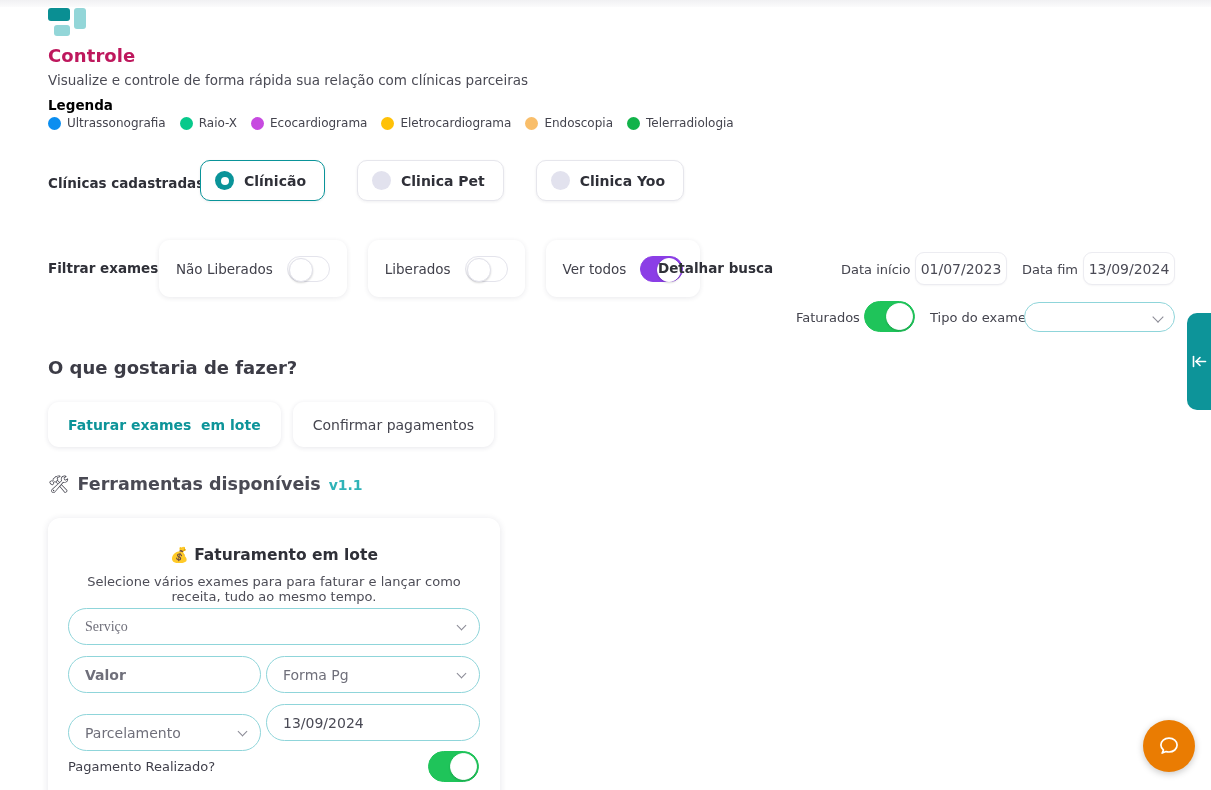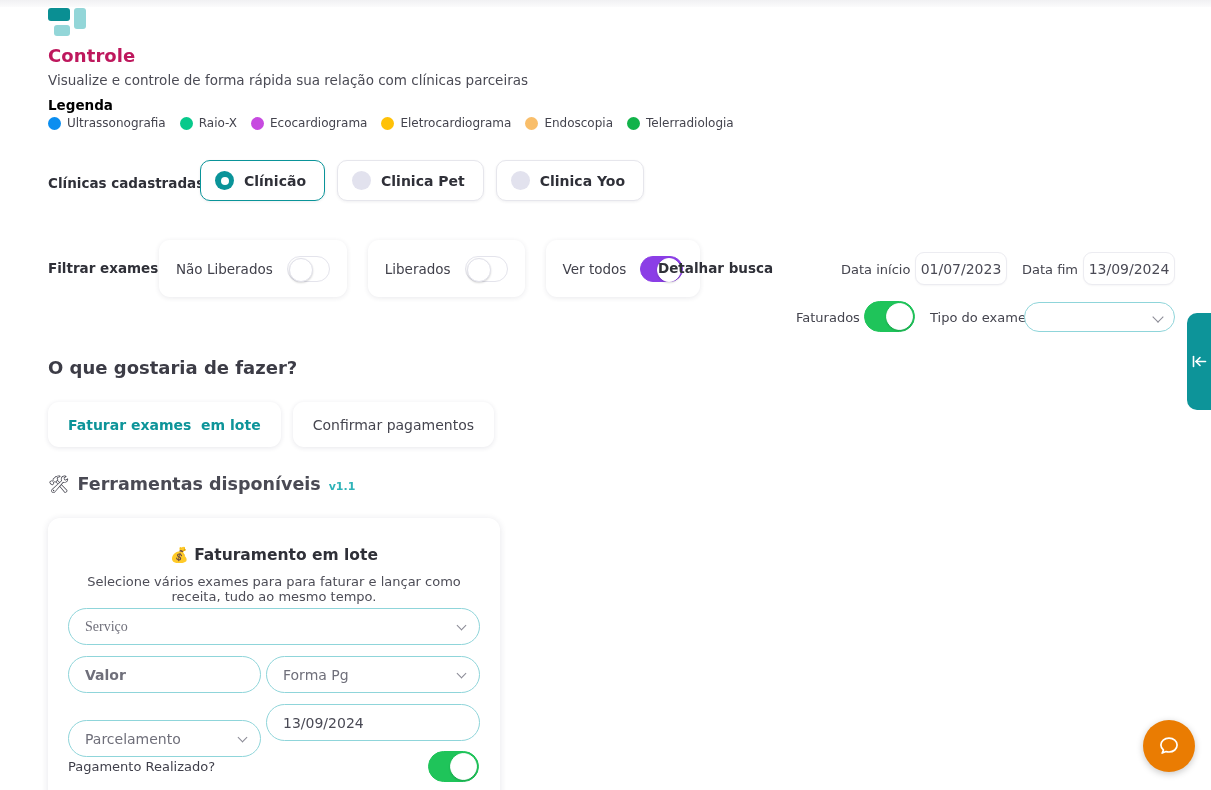--- a/index.html
+++ b/index.html
@@ -50,21 +50,21 @@
     display: flex; align-items: center; gap: 14px;
   }
   .leg-item { display: flex; align-items: center; gap: 6px; font-size: 12px; color: #44444e; }
   .leg-dot { width: 13px; height: 13px; border-radius: 50%; display: inline-block; flex: 0 0 auto; }
 
   
   .clin-label {
     position: absolute; left: 48px; top: 175px;
     font-size: 13.5px; font-weight: 700; color: #2f3038;
   }
-  .clin-row { position: absolute; left: 200px; top: 160px; display: flex; gap: 12px; }
+  .clin-row { position: absolute; left: 200px; top: 160px; display: flex; gap: 32px; }
   .clin-chip {
     display: flex; align-items: center; gap: 10px;
     height: 41px; padding: 0 18px 0 14px;
     background: #fff; border: 1px solid #e6e6ec; border-radius: 10px;
     box-shadow: 0 1px 3px rgba(30,30,50,.07);
     font-size: 14px; font-weight: 700; color: #2f3038;
     cursor: pointer; white-space: nowrap;
   }
   .clin-chip.sel { border: 1.6px solid #0a9499; }
   .radio { width: 19px; height: 19px; border-radius: 50%; background: #e2e2ee; flex: 0 0 auto; position: relative; }
@@ -141,41 +141,41 @@
     height: 45px; padding: 0 20px; display: flex; align-items: center;
     background: #fff; border-radius: 11px; box-shadow: 0 1px 5px rgba(40,40,70,.11);
     font-size: 14px; color: #45454f; cursor: pointer; white-space: pre;
   }
   .act-btn.teal { color: #0d9499; font-weight: 600; }
 
   
   .tools-hd { position: absolute; left: 48px; top: 474px; display: flex; align-items: baseline; gap: 8px; }
   .tools-hd .em { font-size: 17px; }
   .tools-hd .tx { font-size: 17.5px; font-weight: 600; color: #4a4a54; }
-  .tools-hd .ver { font-size: 11px; color: #2fb3b8; font-weight: 600; }
+  .tools-hd .ver { font-size: 14px; color: #2fb3b8; font-weight: 600; }
 
   .card {
     position: absolute; left: 48px; top: 518px; width: 452px; height: 290px;
     background: #fff; border-radius: 12px; box-shadow: 0 1px 7px rgba(40,40,70,.12);
     padding: 18px 20px 0 20px;
   }
   .card-hd { text-align: center; font-size: 15.5px; font-weight: 700; color: #2f3038; margin: 10px 0 0 0; }
   .card-hd .em { font-size: 15px; }
   .card-sub { text-align: center; font-size: 13px; color: #4d4d57; margin-top: 10px; line-height: 15px; }
 
   .fld {
     position: absolute; height: 37px; border: 1px solid #8fd5da; border-radius: 20px;
     background: #fff; display: flex; align-items: center; padding: 0 16px;
     font-size: 14px; color: #6f6f7a;
   }
   .fld .chev { position: absolute; right: 14px; top: 13px; width: 7px; height: 7px; }
   .f-serv { left: 20px;  top: 90px;  width: 412px; font-family: Liberation Serif, serif; }
   .f-val  { left: 20px;  top: 138px; width: 193px; font-weight: bold; }
   .f-form { left: 218px; top: 138px; width: 214px; }
-  .f-parc { left: 20px;  top: 202px; width: 193px; }
+  .f-parc { left: 20px;  top: 196px; width: 193px; }
   .f-date { left: 218px; top: 186px; width: 214px; color: #4a4a55; }
 
   .pg-lbl { position: absolute; left: 20px; top: 241px; font-size: 13px; color: #3f3f4a; }
   .pg-tgl { position: absolute; left: 380px; top: 233px; }
 
   
   .drawer {
     position: absolute; right: 0; top: 313px; width: 24px; height: 97px;
     background: #0d9499; border-radius: 10px 0 0 10px;
     display: flex; align-items: center; justify-content: center; cursor: pointer;

